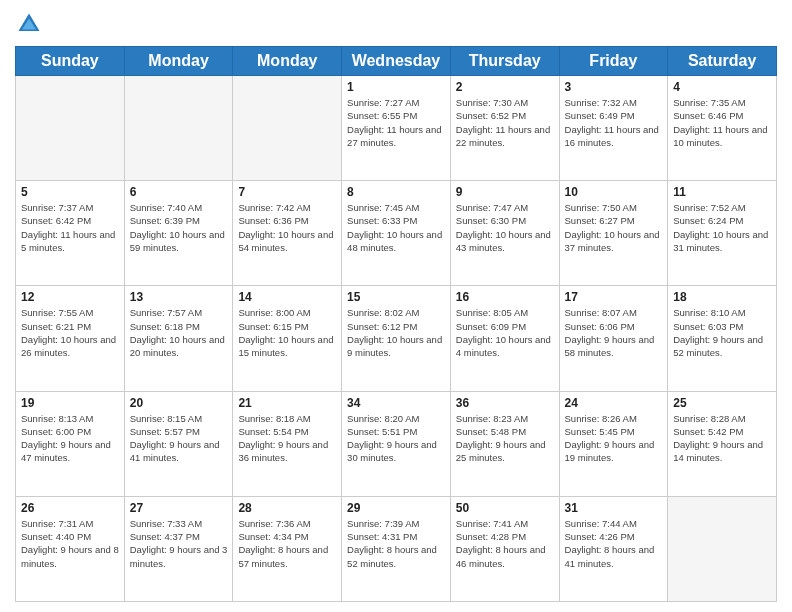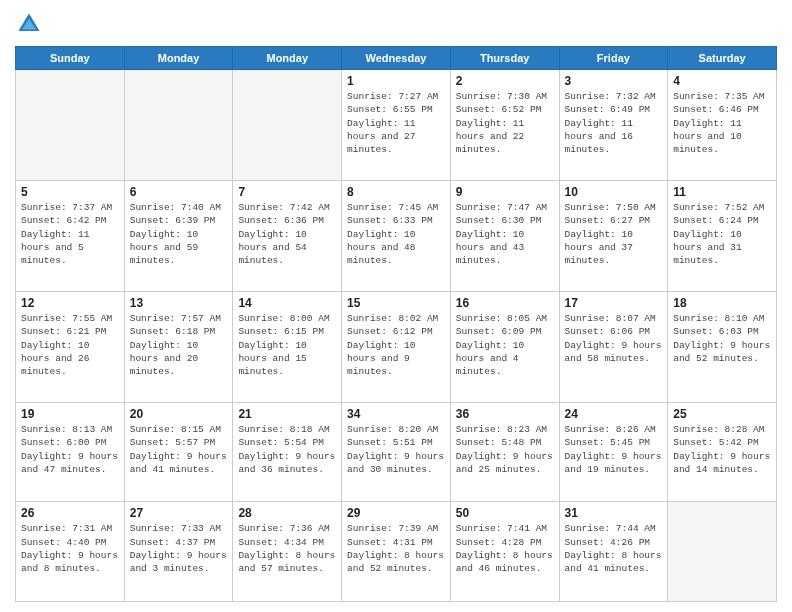--- a/index.html
+++ b/index.html
@@ -64,21 +64,21 @@
       border: 1px solid #ccc;
       border-collapse: collapse;
       width: 100%;
       table-layout: fixed;
     }
     .calendar th {
       background: #2a7abf;
       color: #fff;
       text-align: center;
       padding: 5px 4px;
-      font-size: 11px;
+      font-size: 16px;
       border: 1px solid #1e6aad;
     }
     .calendar td {
       border: 1px solid #ccc;
       vertical-align: top;
       padding: 4px 5px;
       font-size: 9.5px;
       color: #333;
       height: 82px;
       background: #fff;
@@ -89,21 +89,20 @@
     .day-number {
       font-size: 12px;
       font-weight: bold;
       color: #222;
       display: block;
       margin-bottom: 2px;
     }
     .day-info {
       line-height: 1.4;
       color: #444;
-      font-family: Liberation Mono, monospace;
     }
   </style>
 </head>
 <body>
 
 <div class="page">
   <div class="header">
     <div class="logo">
       <svg class="logo-icon" viewBox="0 0 40 40">
         <polygon points="20,5 35,30 5,30" fill="#2a7abf"></polygon>

